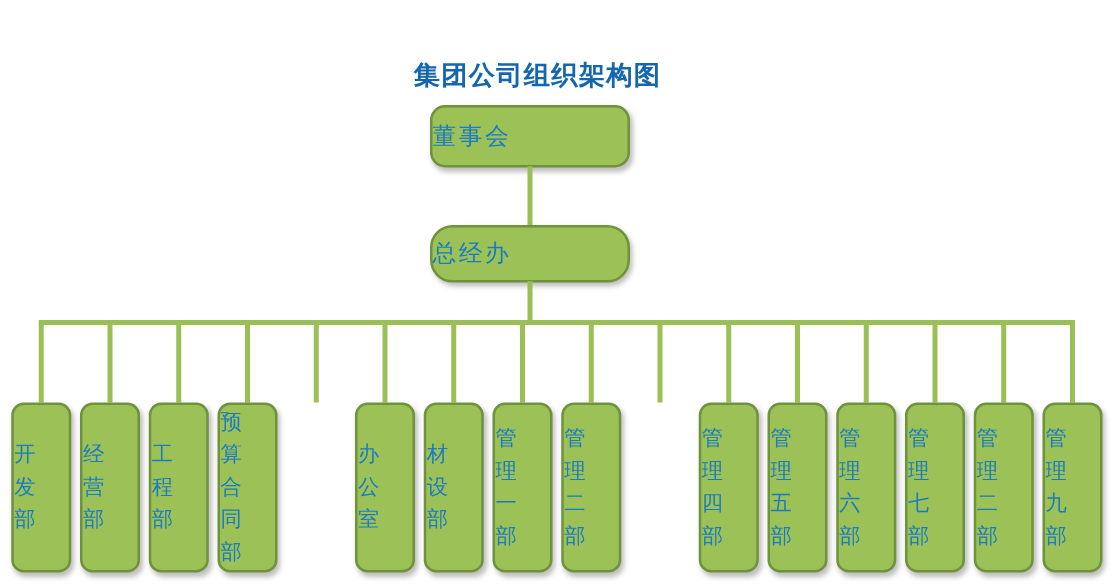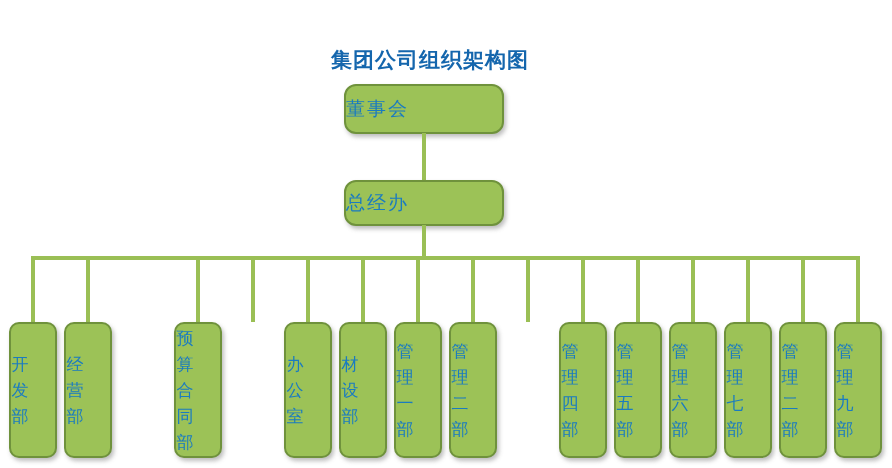--- a/index.html
+++ b/index.html
@@ -46,21 +46,21 @@
     color:var(--node_text);
   }
   .top-node{
     left:344px;
     width:160px;
     border-radius:12px;
     font-size:19px;
     letter-spacing:2px;
   }
   #root-node{top:84px;height:50px;}
-  #gm-node{top:180px;height:46px;}
+  #gm-node{top:180px;height:46px;border-radius:18px;}
   .vline{
     position:absolute;
     width:4px;
     background:var(--line);
   }
   #conn-root-gm{left:422px;top:133px;height:48px;}
   #conn-gm-bus{left:422px;top:225px;height:33px;}
   .bus{
     position:absolute;
     left:31px;
@@ -125,20 +125,26 @@
     </div>
   </div>
 
   <div class="dept" style="left:64px">
     <div class="drop"></div>
     <div class="node dept-box">
       <span class="vtext">经营部</span>
     </div>
   </div>
 
+  <div class="dept" style="left:119px">
+    <div class="drop"></div>
+    <div class="node dept-box">
+      <span class="vtext">工程部</span>
+    </div>
+  </div>
 
   <div class="dept" style="left:174px">
     <div class="drop"></div>
     <div class="node dept-box">
       <span class="vtext">预算合同部</span>
     </div>
   </div>
 
   <div class="dept" style="left:229px">
     <div class="drop"></div>

